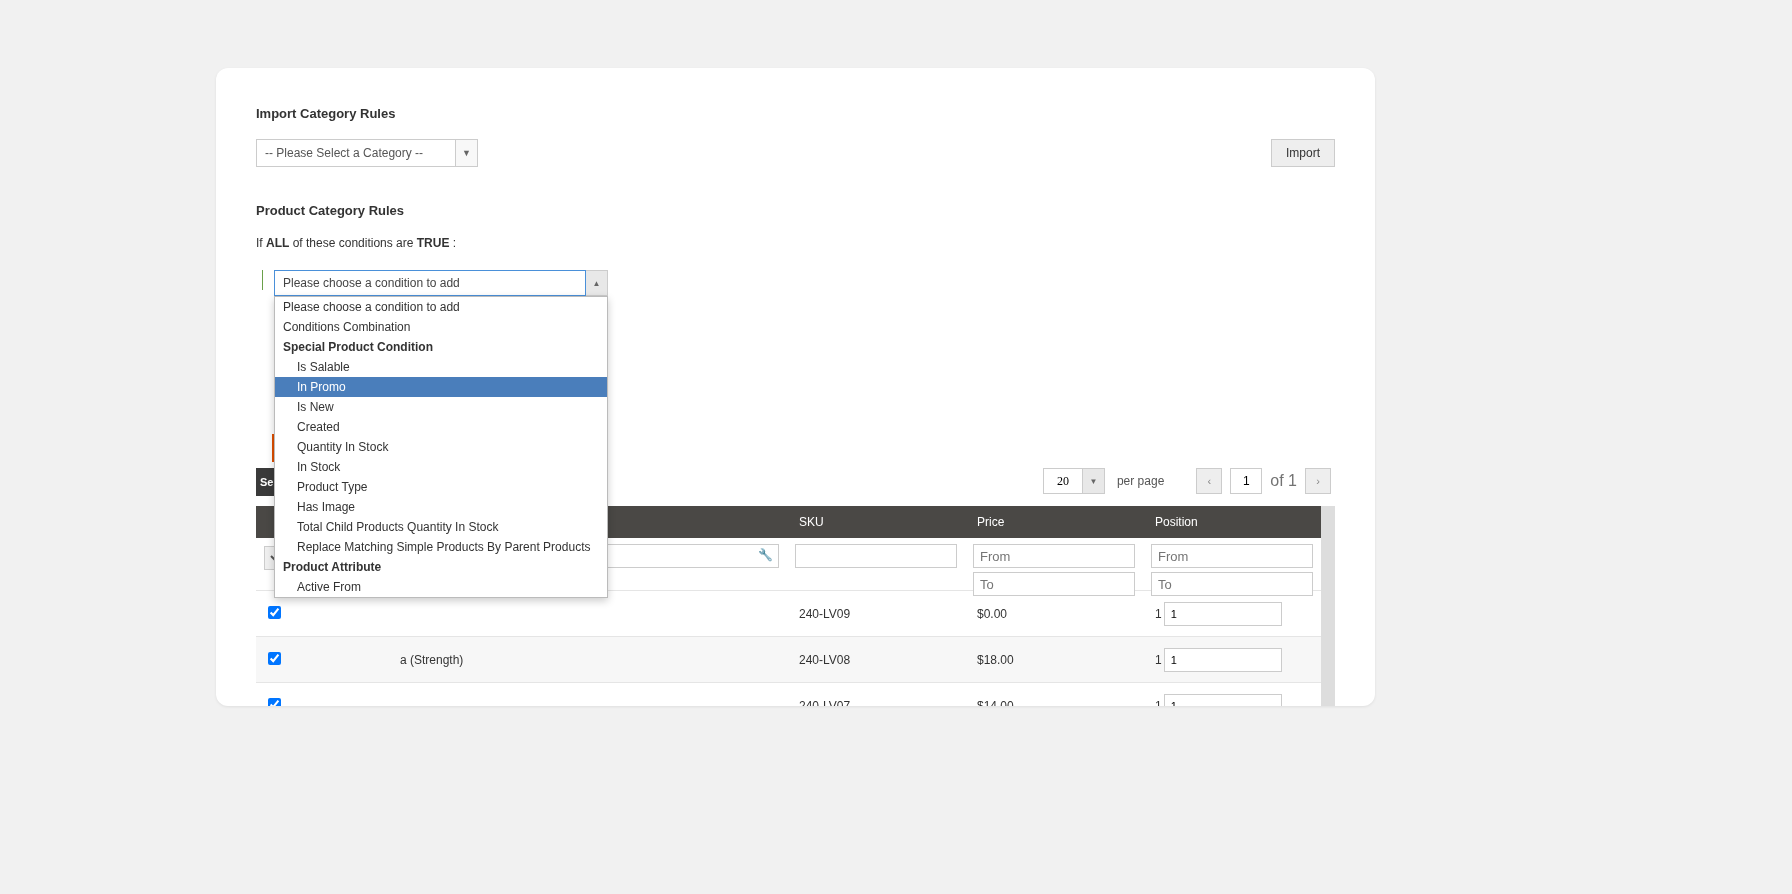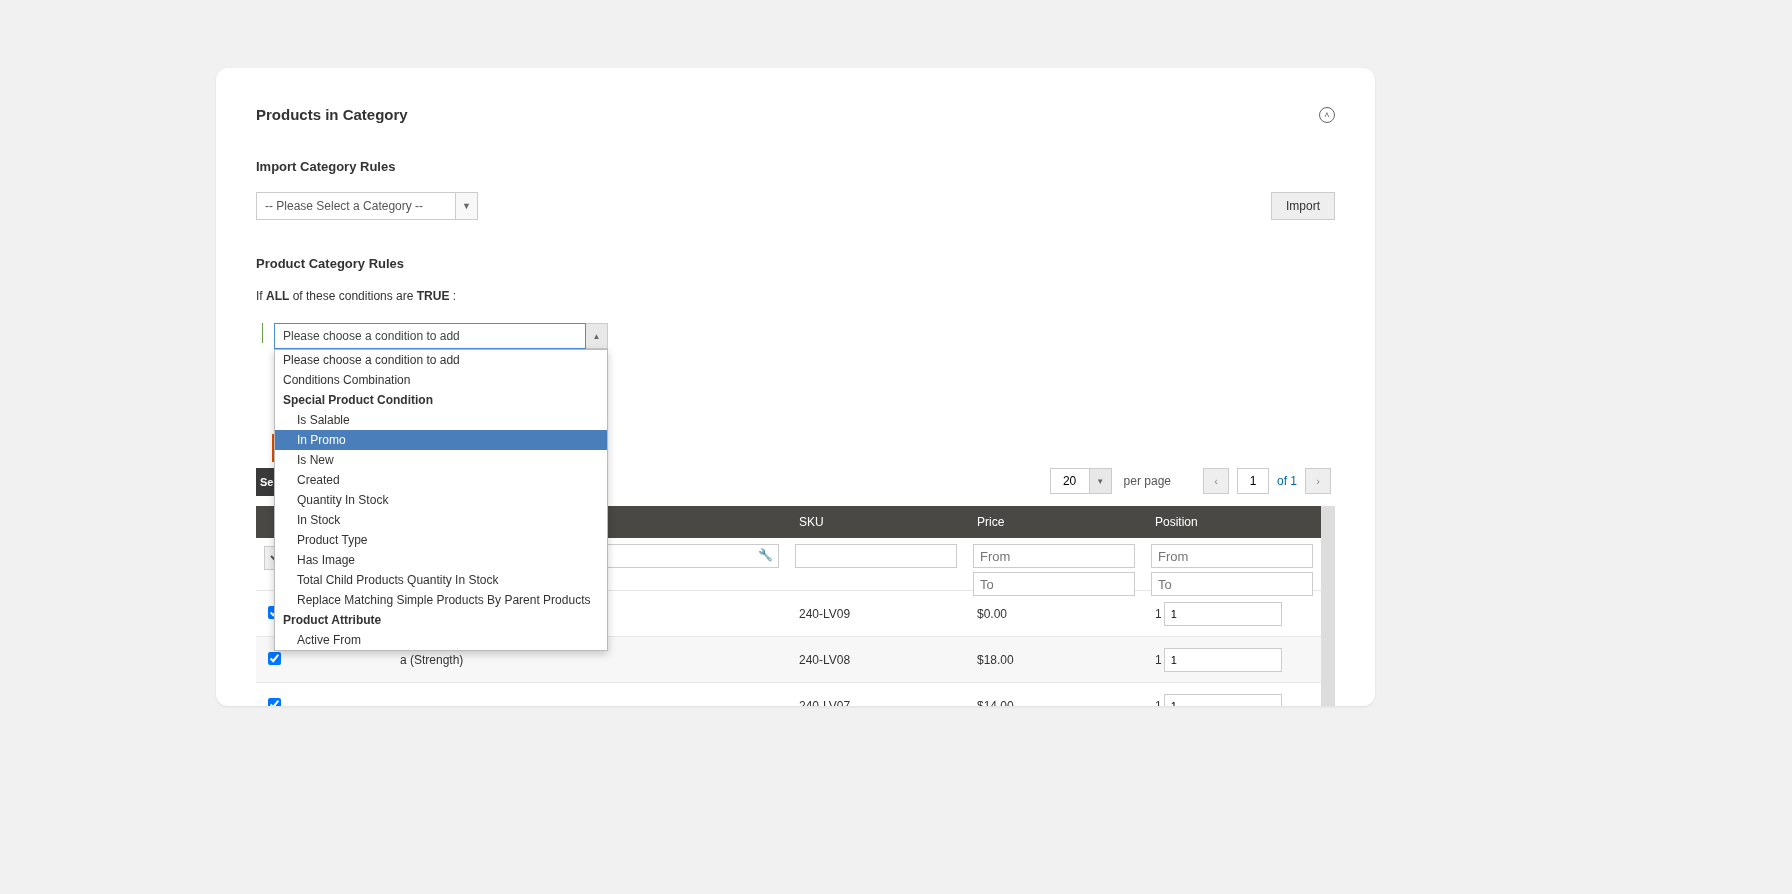--- a/index.html
+++ b/index.html
@@ -25,26 +25,26 @@
 .dropdown::-webkit-scrollbar-track { background:#eee; }
 .dropdown::-webkit-scrollbar-thumb { background:#bbb; }
 .dd-item, .dd-group { font-size: 12px; padding: 2px 8px; color:#333; line-height: 16px; cursor:pointer; white-space:nowrap; }
 .dd-group { font-weight:700; cursor:default; }
 .dd-sub { padding-left: 22px; }
 .dd-item.highlight { background:#4a7ebb; color:#fff; }
 .behind { position:absolute; left: 40px; top: 352px; right: 40px; }
 .btn-orange { position:absolute; left:16px; top:14px; width:28px; height:28px; background:#e04f00; color:#fff; font-size:11px; font-weight:600; display:flex;align-items:center; padding-left:4px; border:none; overflow:hidden; }
 .btn-dark { position:absolute; left:0; top:48px; width:28px; height:28px; background:#3a3a3a; color:#fff; font-size:11px; font-weight:600; display:flex;align-items:center; padding-left:4px; border:none; overflow:hidden; }
 .pager { position:absolute; right: 4px; top: 48px; display:flex; align-items:center; gap: 8px; }
-.sel20 { width:40px; height:26px; border:1px solid #ccc; display:flex;align-items:center;justify-content:center;font-size:12px; }
+.sel20 { width:40px; height:26px; border:1px solid #ccc; display:flex;align-items:center;justify-content:center;font-size:12px;font-family:Liberation Serif, serif; }
 .sel20-btn { width:22px;height:26px;border:1px solid #ccc;border-left:none;background:#e8e8e8;display:flex;align-items:center;justify-content:center;font-size:8px;color:#666;cursor:pointer; }
 .perpage { font-size:12px; color:#555; margin-right: 24px; margin-left: 4px; }
 .nav-btn { width:26px;height:26px;border:1px solid #ccc;background:#eee;display:flex;align-items:center;justify-content:center;font-size:11px;color:#888;cursor:pointer; }
 .pg-input { width:32px;height:26px;border:1px solid #ccc;text-align:center;font-size:12px; }
-.of1 { font-size:12px;color:#0369a1; }
+.of1 { font-size:16px;color:#737373; }
 .tbl-wrap { position:absolute; left:0; top: 86px; right:0; border-right: 14px solid #ddd; }
 .thead { display:flex; background:#4a4845; color:#fff; height:32px; align-items:center; font-size:12px; font-weight:400; }
 .th { padding: 0 12px; }
 .col-chk{ width:36px; }
 .col-id{ width:96px; }
 .col-name{ flex:1; min-width: 0; }
 .col-sku{ width: 178px; }
 .col-price{ width: 178px; }
 .col-pos{ width: 178px; }
 .filter-row { display:flex; background:#fff; height: 52px; align-items:flex-start; padding-top:6px; }
@@ -58,24 +58,20 @@
 .tr:nth-child(even-of-type){}
 .tr.alt { background:#f7f7f7; }
 .pos-inp { width:118px;height:24px;border:1px solid #ccc;padding:0 6px;font-size:11px; }
 .pos-prefix { font-size:12px;color:#333;margin-right:2px; }
 input[type=checkbox]{ width:13px;height:13px; }
 </style>
 </head>
 <body>
 
 <div class="card">
-  <div class="card-header">
-    <div class="card-title">Products in Category</div>
-    <div class="collapse-icon">˄</div>
-  </div>
 
   <div class="section-label">Import Category Rules</div>
   <div class="row1">
     <div style="display:flex;">
       <div class="select-cat">-- Please Select a Category --</div>
       <div class="select-cat-btn">▼</div>
     </div>
     <button class="btn">Import</button>
   </div>
 

